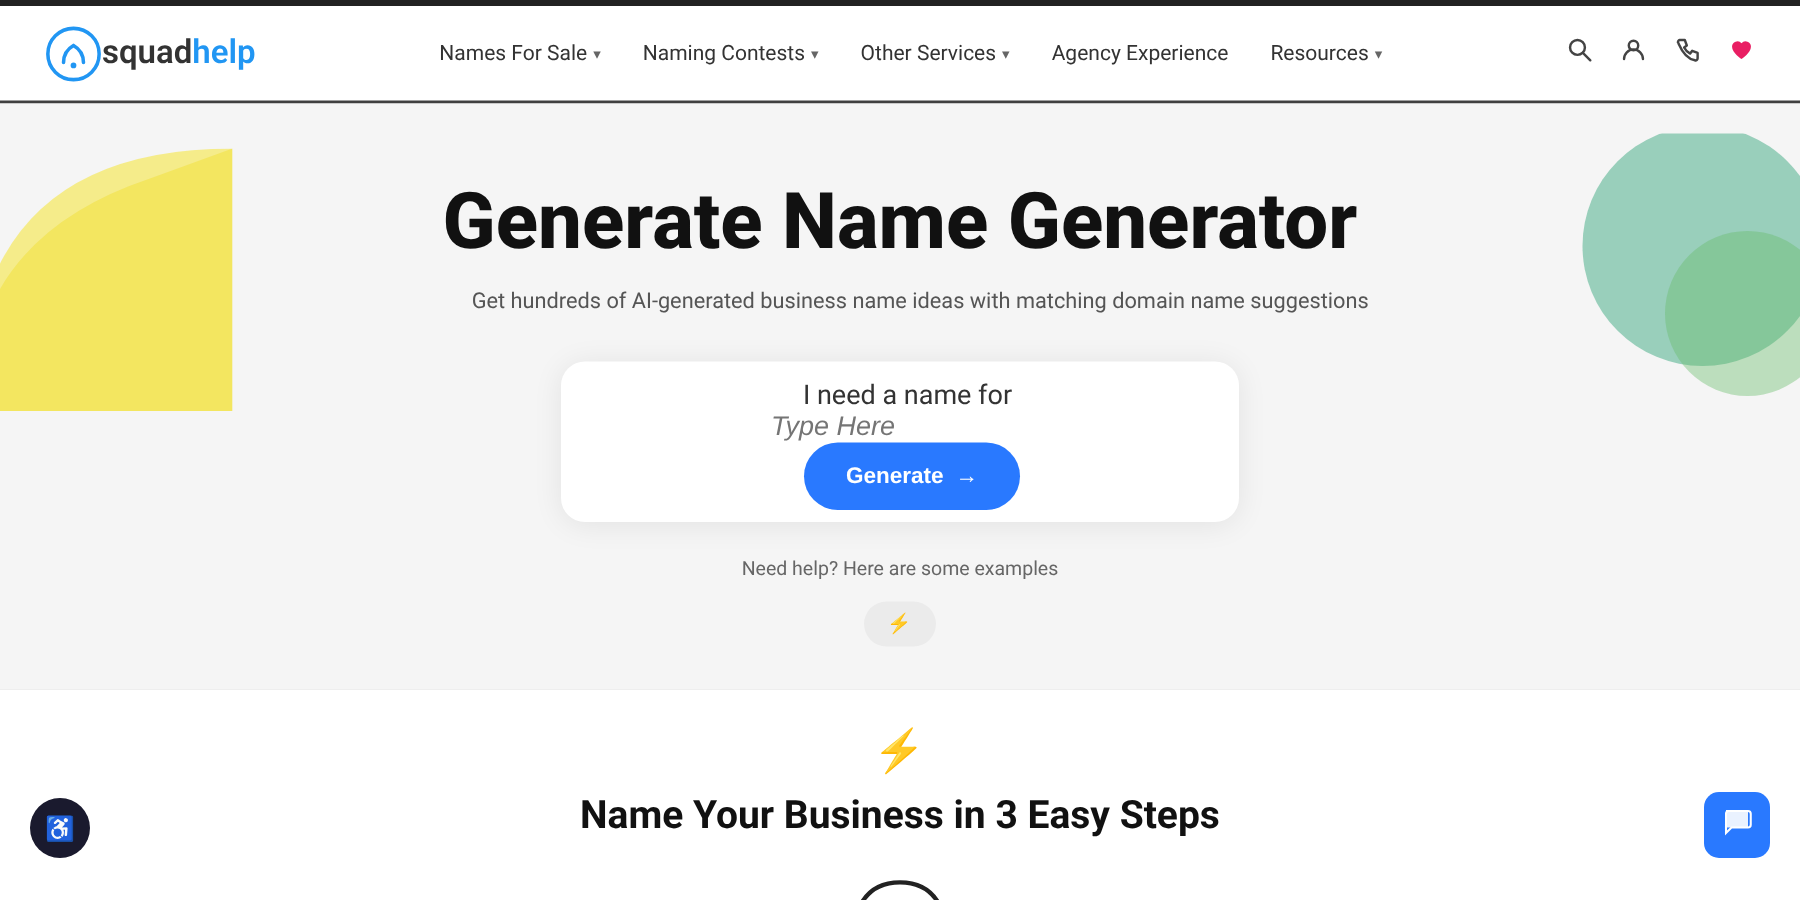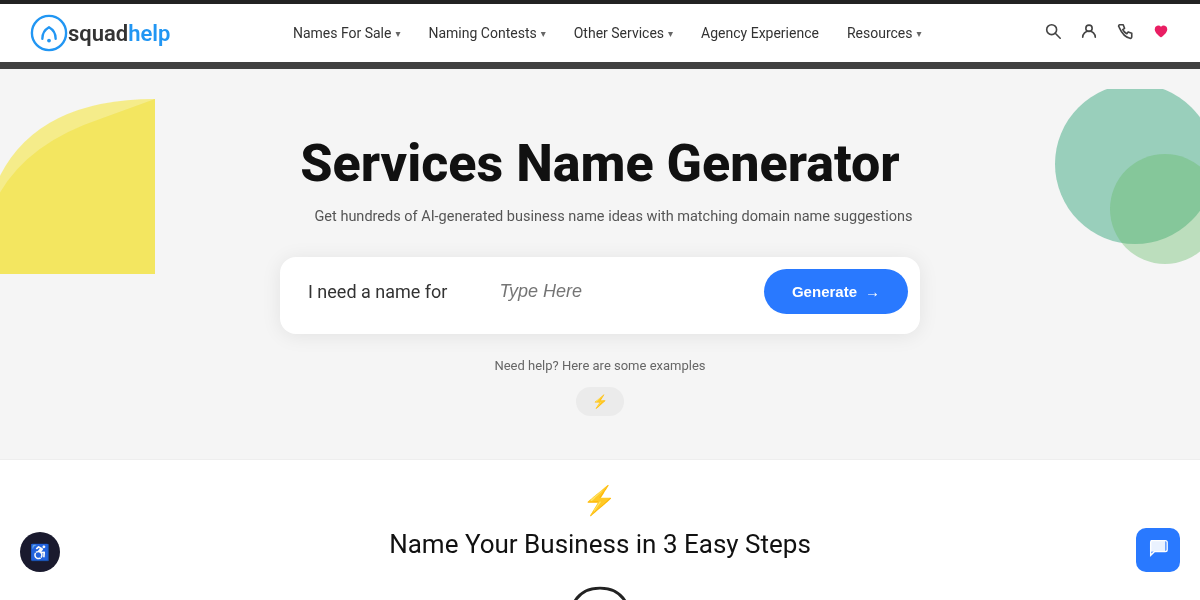--- a/index.html
+++ b/index.html
@@ -9,21 +9,21 @@
     .topbar { width: 100%; height: 4px; background: #222; }
 
     
     .header {
       background: #fff;
       height: 65px;
       display: flex;
       align-items: center;
       justify-content: space-between;
       padding: 0 30px;
-      border-bottom: 7px solid #404040;
+      border-bottom: 2px solid #404040;
     }
     .logo {
       display: flex;
       align-items: center;
       gap: 0;
     }
     .logo-icon {
       width: 38px;
       height: 38px;
     }
@@ -111,25 +111,26 @@
       margin-left: 27px;
     }
 
     
     .search-box {
       background: #fff;
       border-radius: 16px;
       box-shadow: 0 2px 20px rgba(0,0,0,0.08);
       display: flex;
       align-items: center;
-      padding: 12px 12px 20px 28px;
-      width: 640px;
+      padding: 12px 12px 8px 28px;
+      width: 452px;
       position: relative;
       z-index: 1;
       margin-bottom: 24px;
+      flex-direction: column;
     }
     .search-prefix {
       font-size: 18px;
       color: #333;
       white-space: nowrap;
       margin-right: 6px;
     }
     .search-input {
       flex: 1;
       border: none;
@@ -191,21 +192,21 @@
       padding: 24px 20px 10px;
       border-top: 1px solid #eee;
     }
     .bolt-icon-large {
       color: #2979ff;
       font-size: 28px;
       margin-bottom: 12px;
     }
     .steps-title {
       font-size: 26px;
-      font-weight: 400;
+      font-weight: 700;
       color: #111;
       text-align: left;
       margin-bottom: 20px;
     }
 
     
     .steps-illustrations {
       display: flex;
       align-items: center;
       gap: 20px;
@@ -323,21 +324,21 @@
     </svg>
   </div>
 
   <div class="deco-right">
     <svg viewBox="0 0 175 175" fill="none" xmlns="http://www.w3.org/2000/svg">
       <circle cx="100" cy="75" r="80" fill="#4caf8a" opacity="0.55"></circle>
       <circle cx="130" cy="120" r="55" fill="#66bb6a" opacity="0.4"></circle>
     </svg>
   </div>
 
-  <h1 class="hero-title">Services Name Generator</h1>
+  <h1 class="hero-title">Generate Name Generator</h1>
 
   <p class="hero-subtitle">Get hundreds of AI-generated business name ideas with matching domain name suggestions</p>
 
   <div class="search-box">
     <span class="search-prefix">I need a name for</span>
     <input class="search-input" type="text" placeholder="Type Here" style="">
     <button class="generate-btn">
       <span>Generate</span>
       <span>→</span>
     </button>

